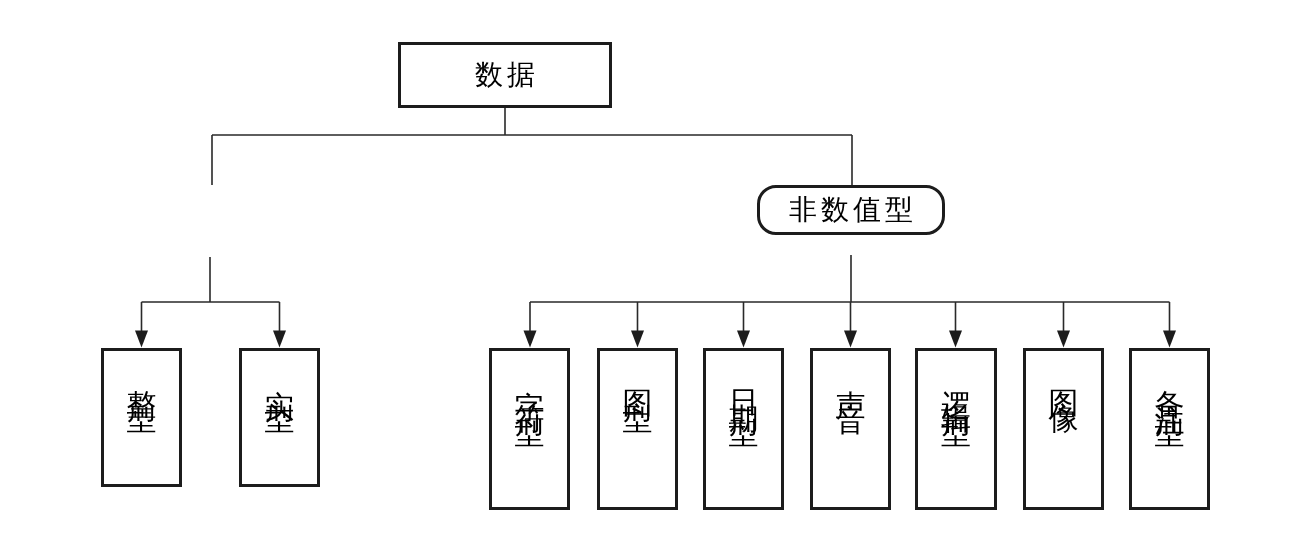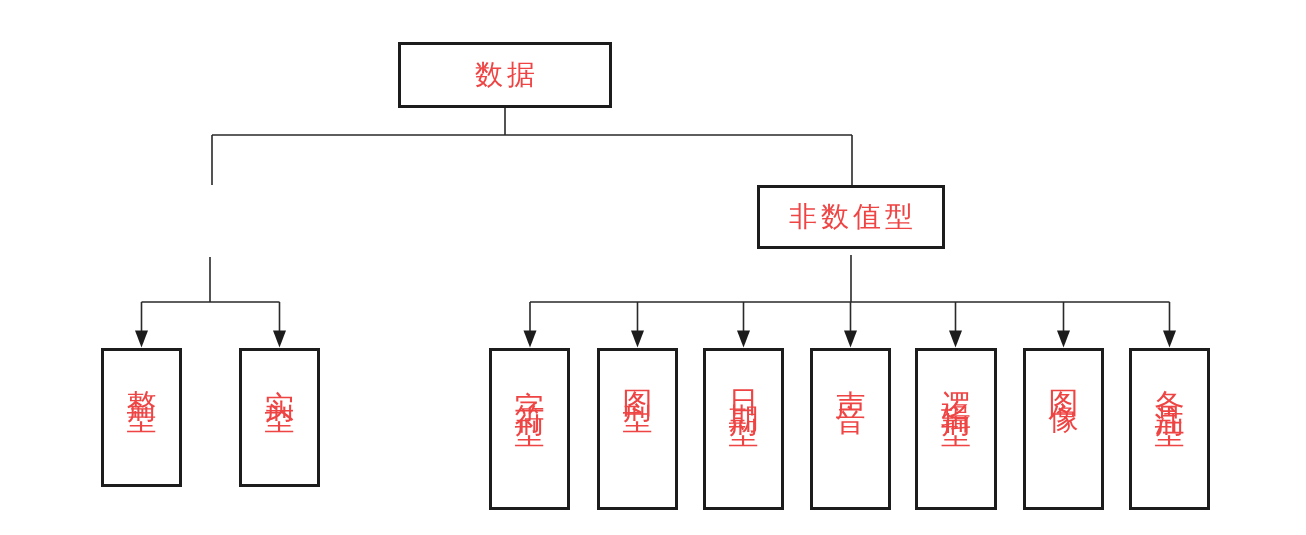--- a/index.html
+++ b/index.html
@@ -21,21 +21,21 @@
     top: 0;
     width: 1306px;
     height: 535px;
     pointer-events: none;
   }
   .node {
     position: absolute;
     box-sizing: border-box;
     background: #ffffff;
     border: 3px solid #1c1c1c;
-    color: #ef4444;
+    color: #000000;
     display: flex;
     align-items: center;
     justify-content: center;
   }
   .node-h {
     font-size: 28px;
     letter-spacing: 4px;
     text-indent: 4px; 
   }
   .node-v {
@@ -45,21 +45,21 @@
   .node-v .vtext {
     writing-mode: vertical-rl;
     text-orientation: upright;
     font-size: 30px;
     letter-spacing: 14px;
     line-height: 1;
   }
   
   .n-root        { left: 398px;  top: 42px;  width: 214px; height: 66px; }
   .n-numeric     { left: 103px;  top: 185px; width: 215px; height: 72px; }
-  .n-nonnumeric  { left: 757px;  top: 185px; width: 188px; height: 64px; }
+  .n-nonnumeric  { left: 757px;  top: 185px; width: 188px; height: 50px; border-radius: 19px; }
   .n-int         { left: 101px;  top: 348px; width: 81px;  height: 139px; }
   .n-real        { left: 239px;  top: 348px; width: 81px;  height: 139px; }
   .n-char        { left: 489px;  top: 348px; width: 81px;  height: 162px; }
   .n-graph       { left: 597px;  top: 348px; width: 81px;  height: 162px; }
   .n-date        { left: 703px;  top: 348px; width: 81px;  height: 162px; }
   .n-sound       { left: 810px;  top: 348px; width: 81px;  height: 162px; }
   .n-logic       { left: 915px;  top: 348px; width: 82px;  height: 162px; }
   .n-image       { left: 1023px; top: 348px; width: 81px;  height: 162px; }
   .n-memo        { left: 1129px; top: 348px; width: 81px;  height: 162px; }
 </style>

